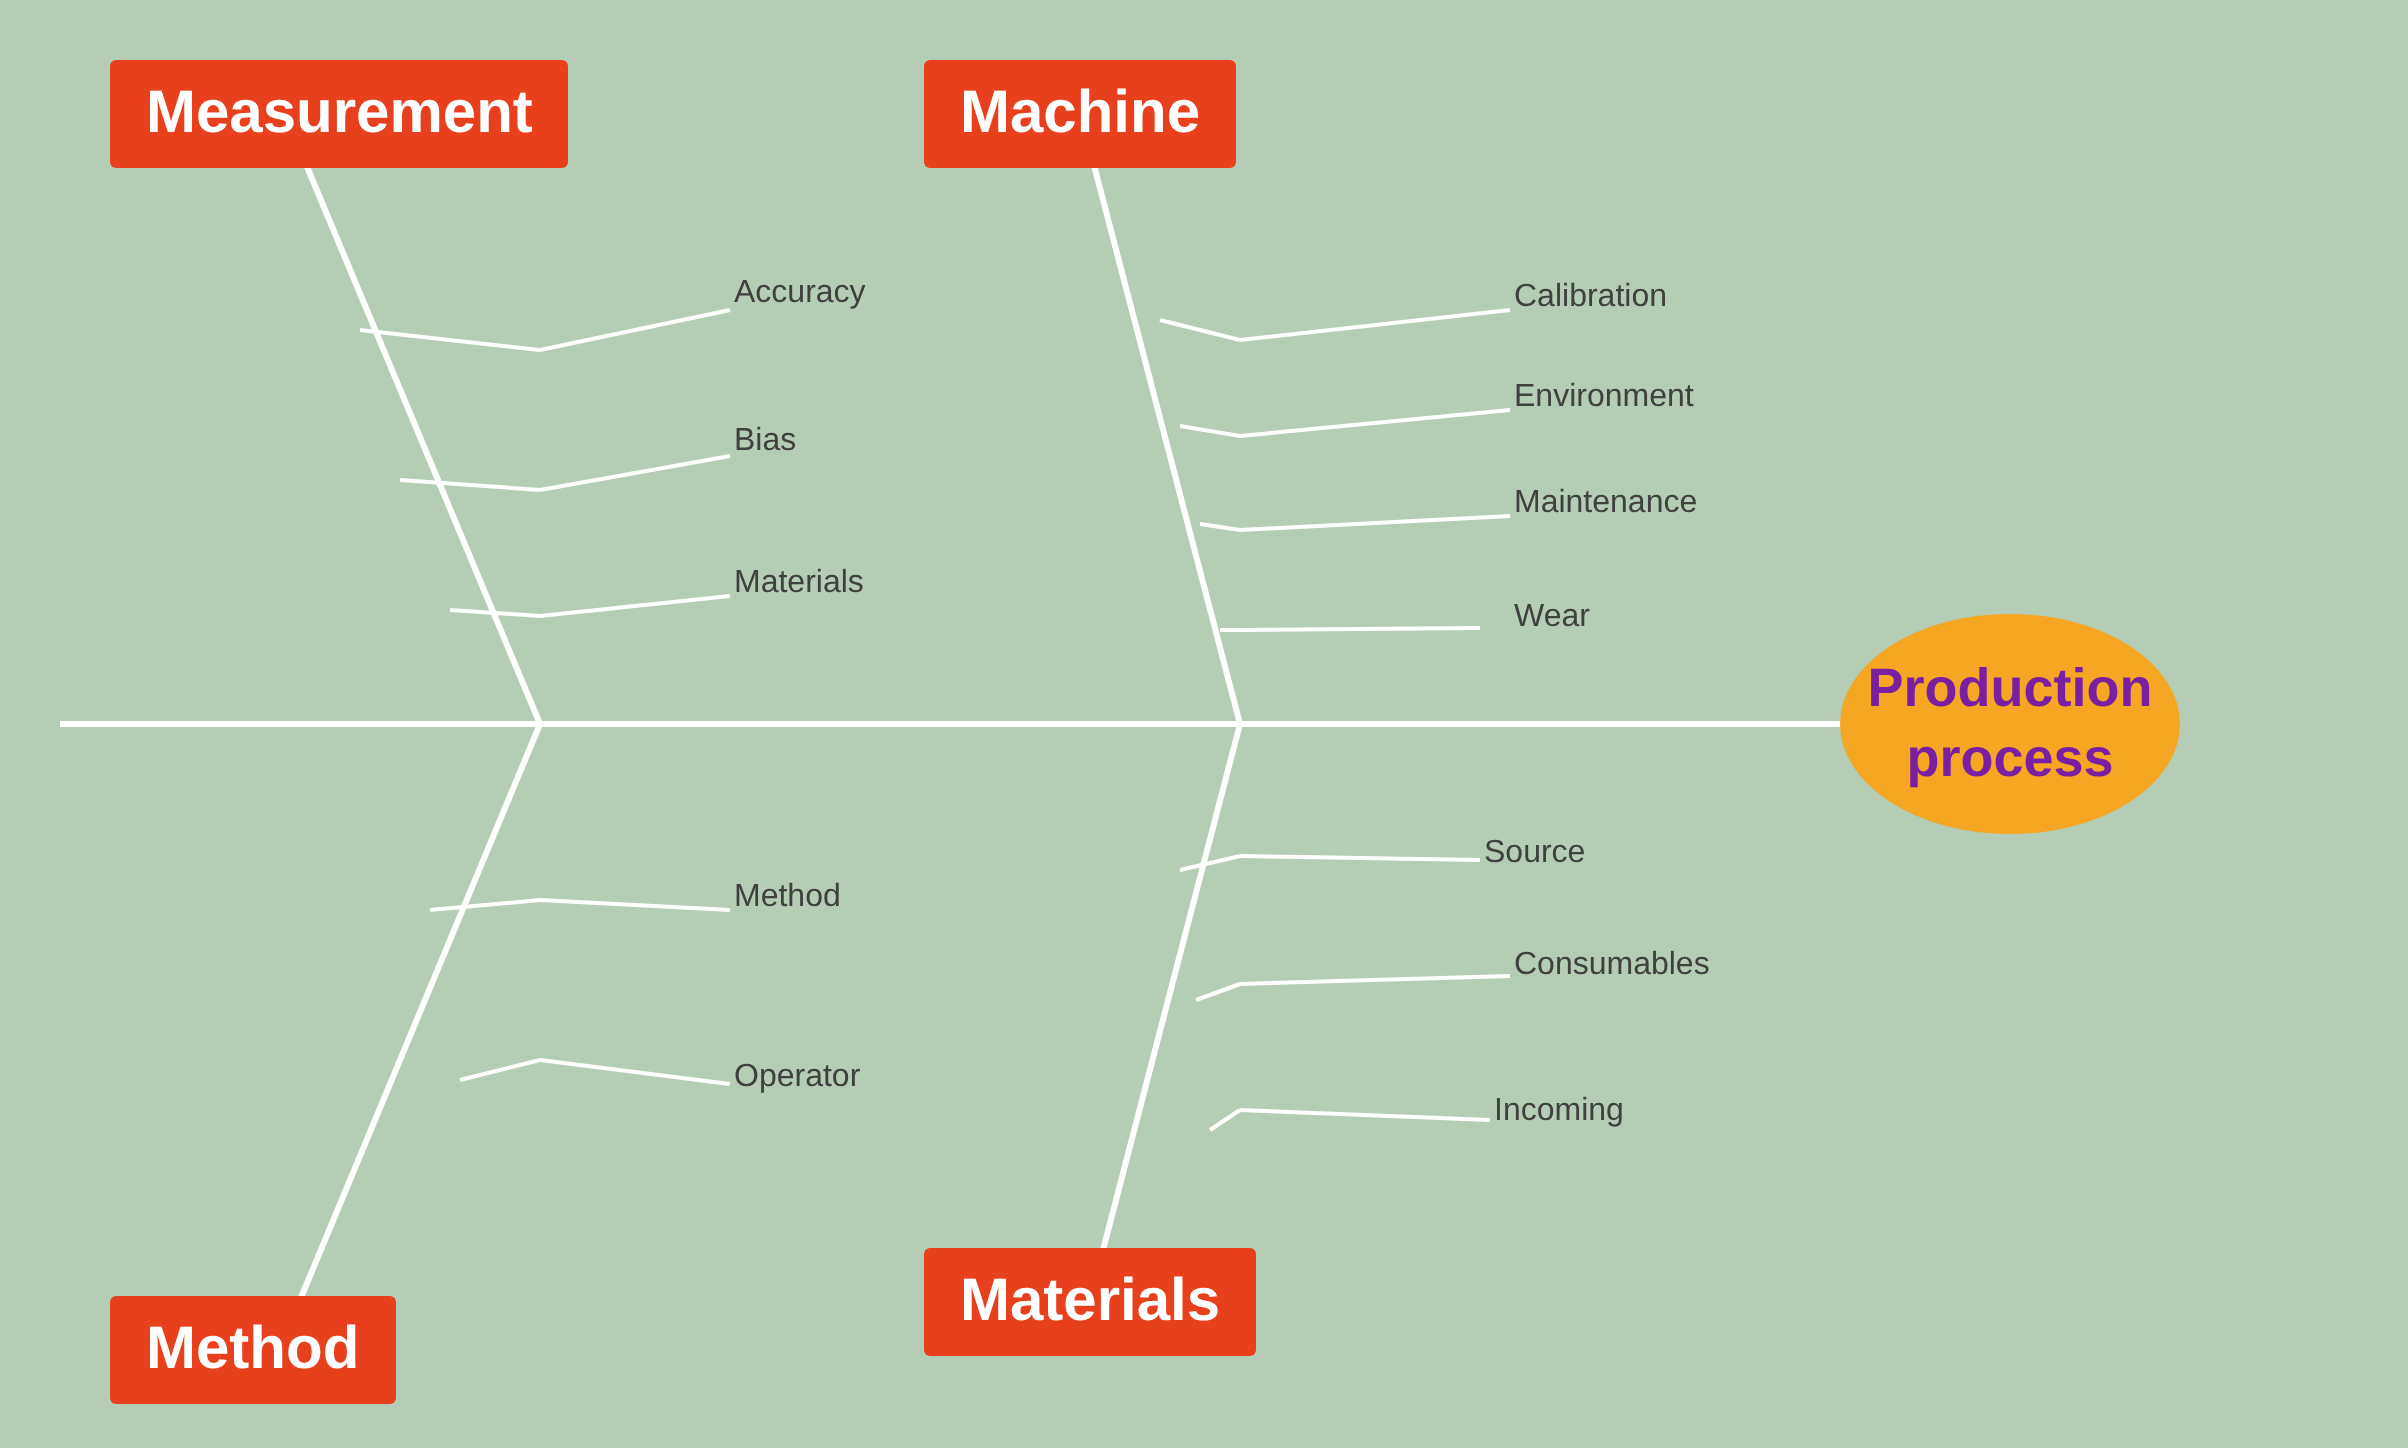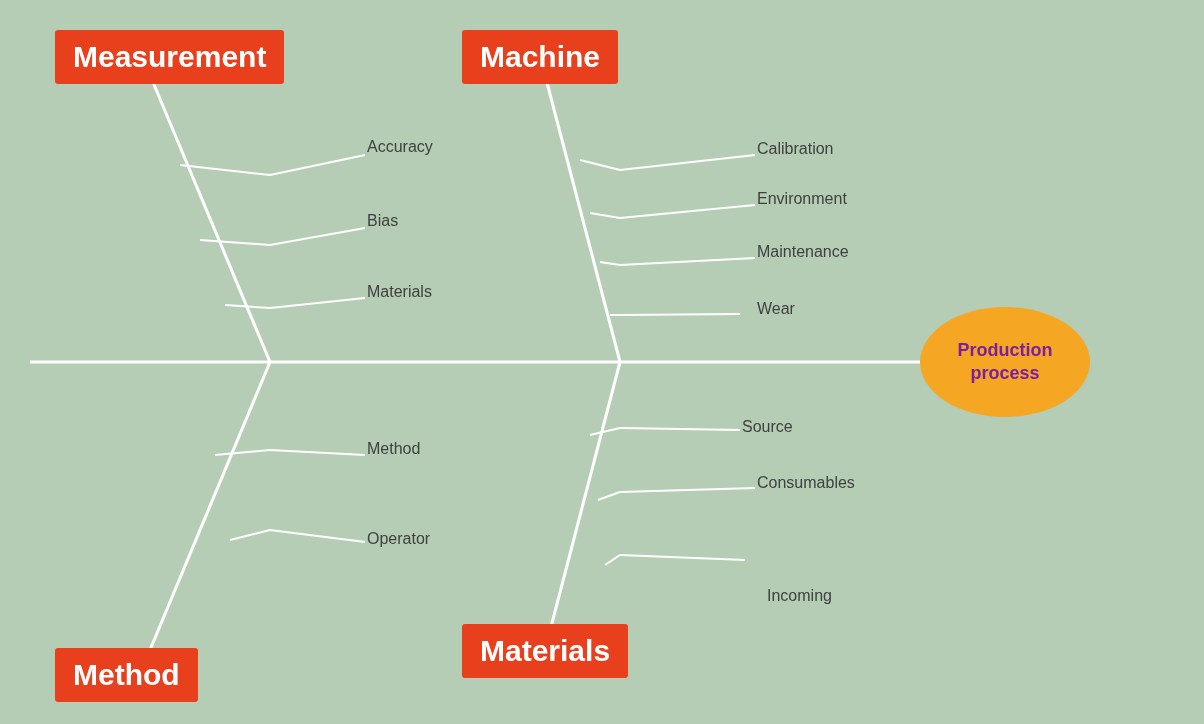--- a/index.html
+++ b/index.html
@@ -37,21 +37,21 @@
       position: absolute;
       background-color: #f5a623;
       border-radius: 50%;
       display: flex;
       align-items: center;
       justify-content: center;
       text-align: center;
     }
     .production-oval span {
       color: #7b1fa2;
-      font-size: 18px;
+      font-size: 27px;
       font-weight: bold;
       line-height: 1.3;
     }
   </style>
 </head>
 <body>
 
 <svg id="fishbone" xmlns="http://www.w3.org/2000/svg">
 
   <line x1="30" y1="362" x2="925" y2="362" stroke="white" stroke-width="3"></line>
@@ -143,19 +143,19 @@
 <div class="branch-label" style="left:367px; top:530px;text-align:center;">
   <span>Operator</span>
 </div>
 
 <div class="branch-label" style="left:742px; top:418px;">
   <span>Source</span>
 </div>
 <div class="branch-label" style="left:757px; top:474px;">
   <span>Consumables</span>
 </div>
-<div class="branch-label" style="left:767px; top:547px;margin-top:40px;">
+<div class="branch-label" style="left:747px; top:547px;">
   <span>Incoming</span>
 </div>
 
 <div class="production-oval" style="left:920px; top:307px; width:170px; height:110px;">
   <span>Production<br>process</span>
 </div>
 
 </body></html>

